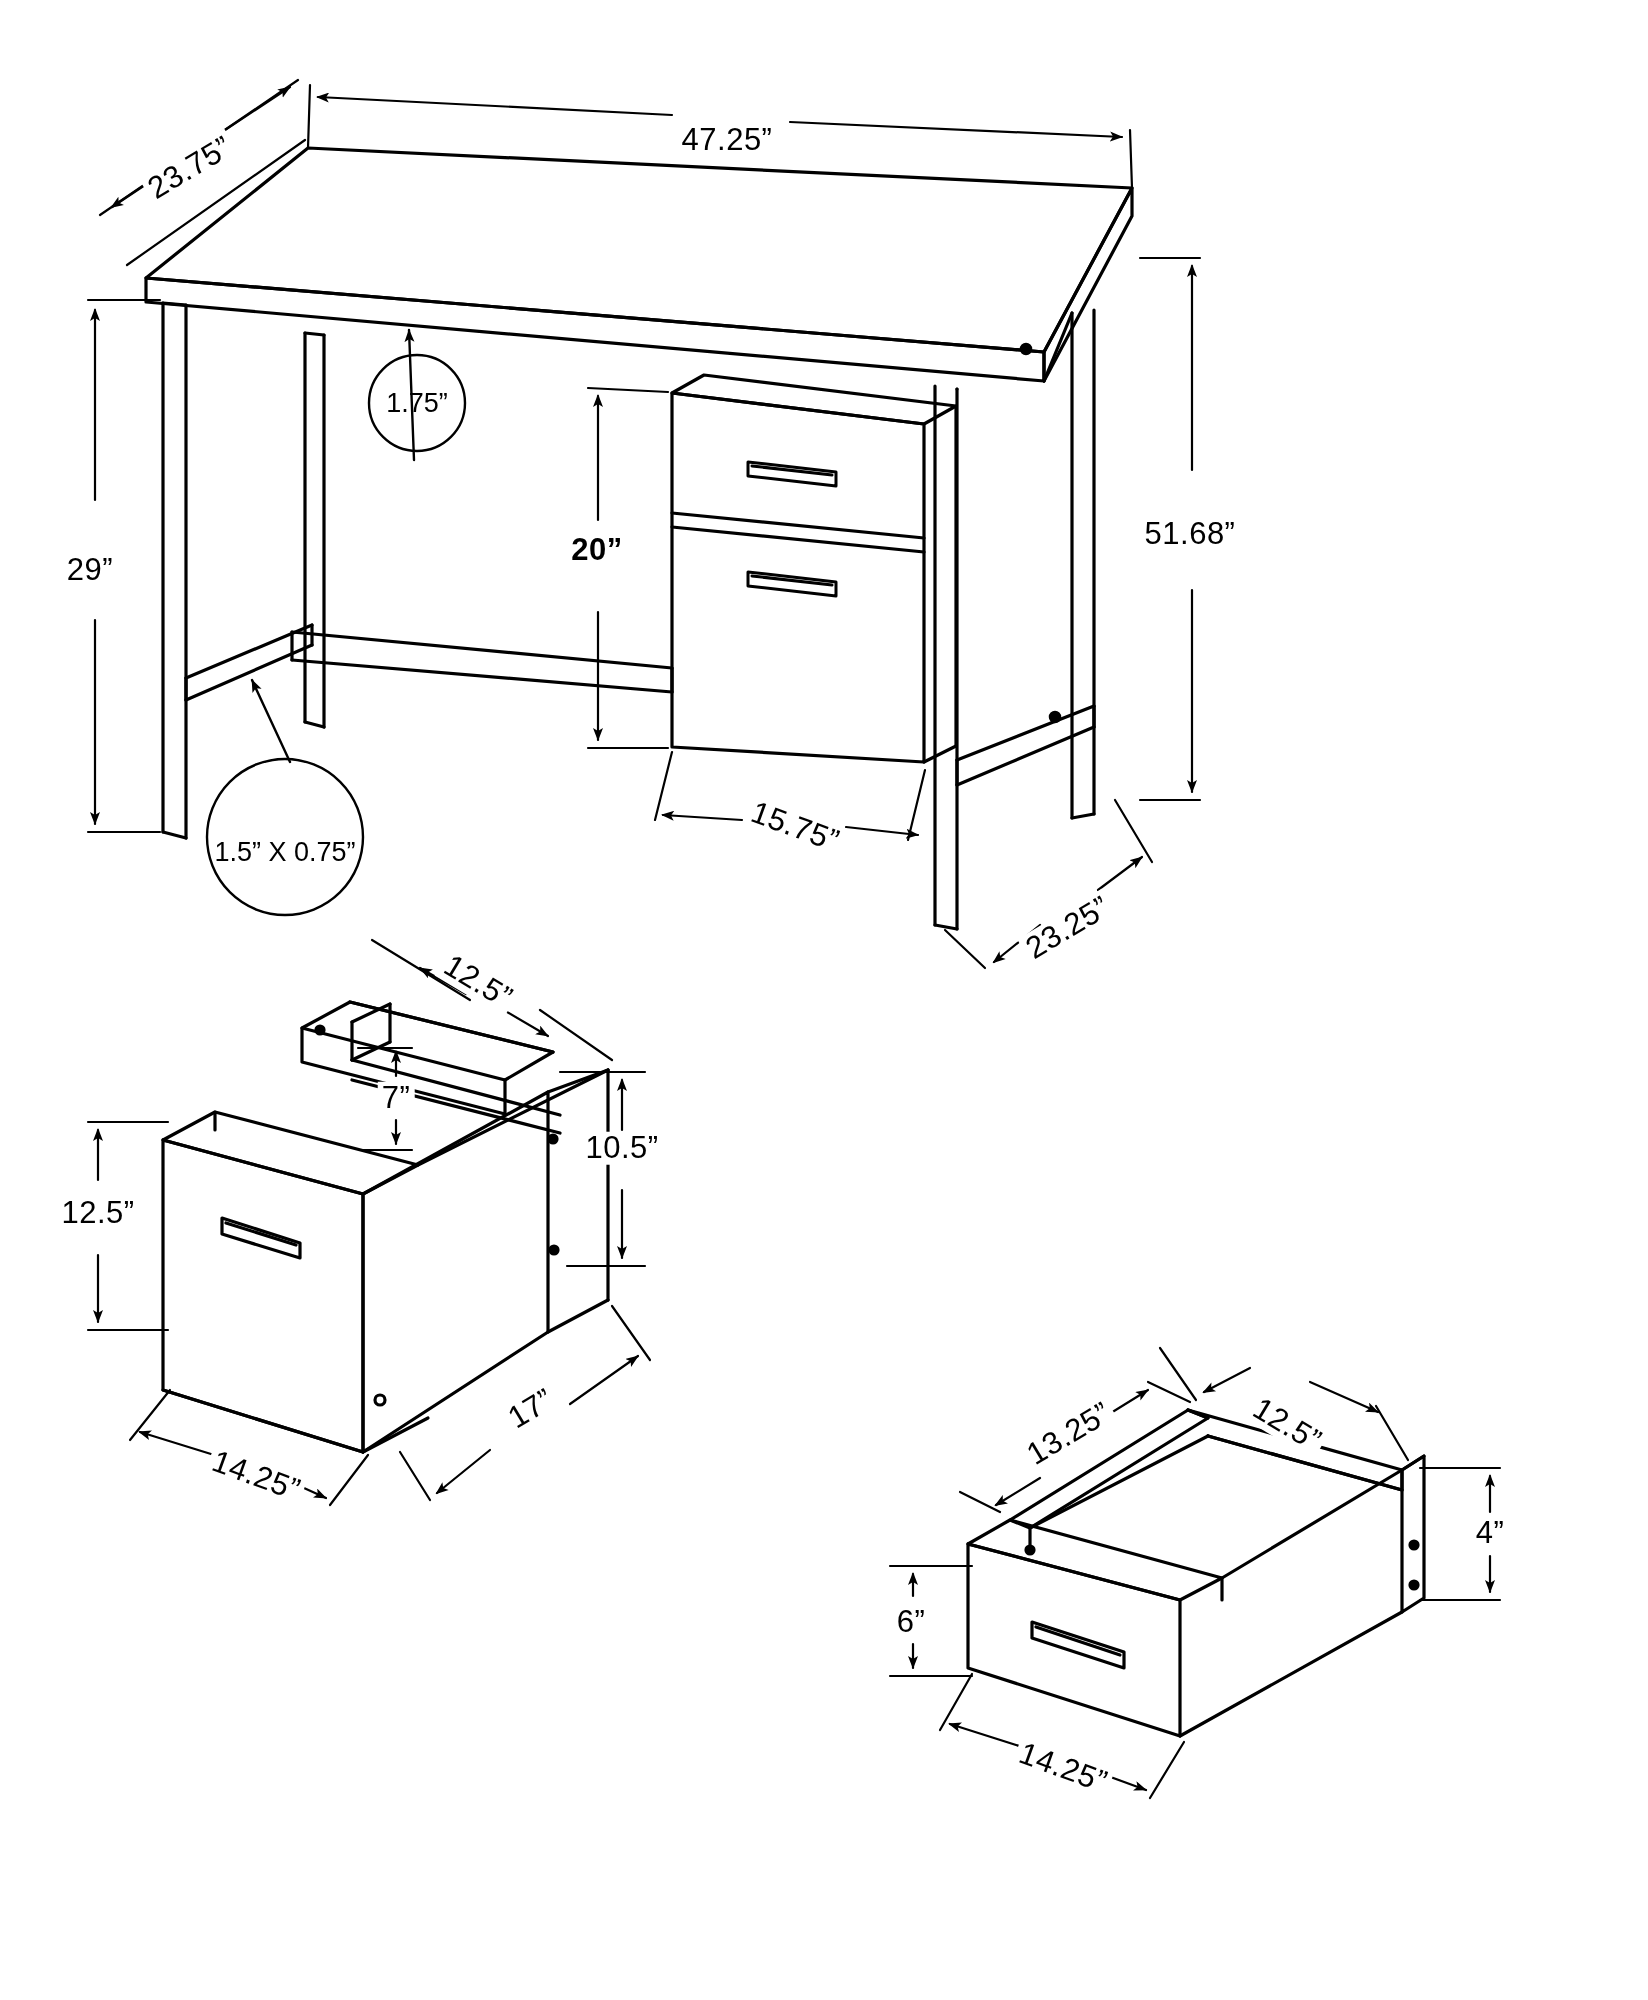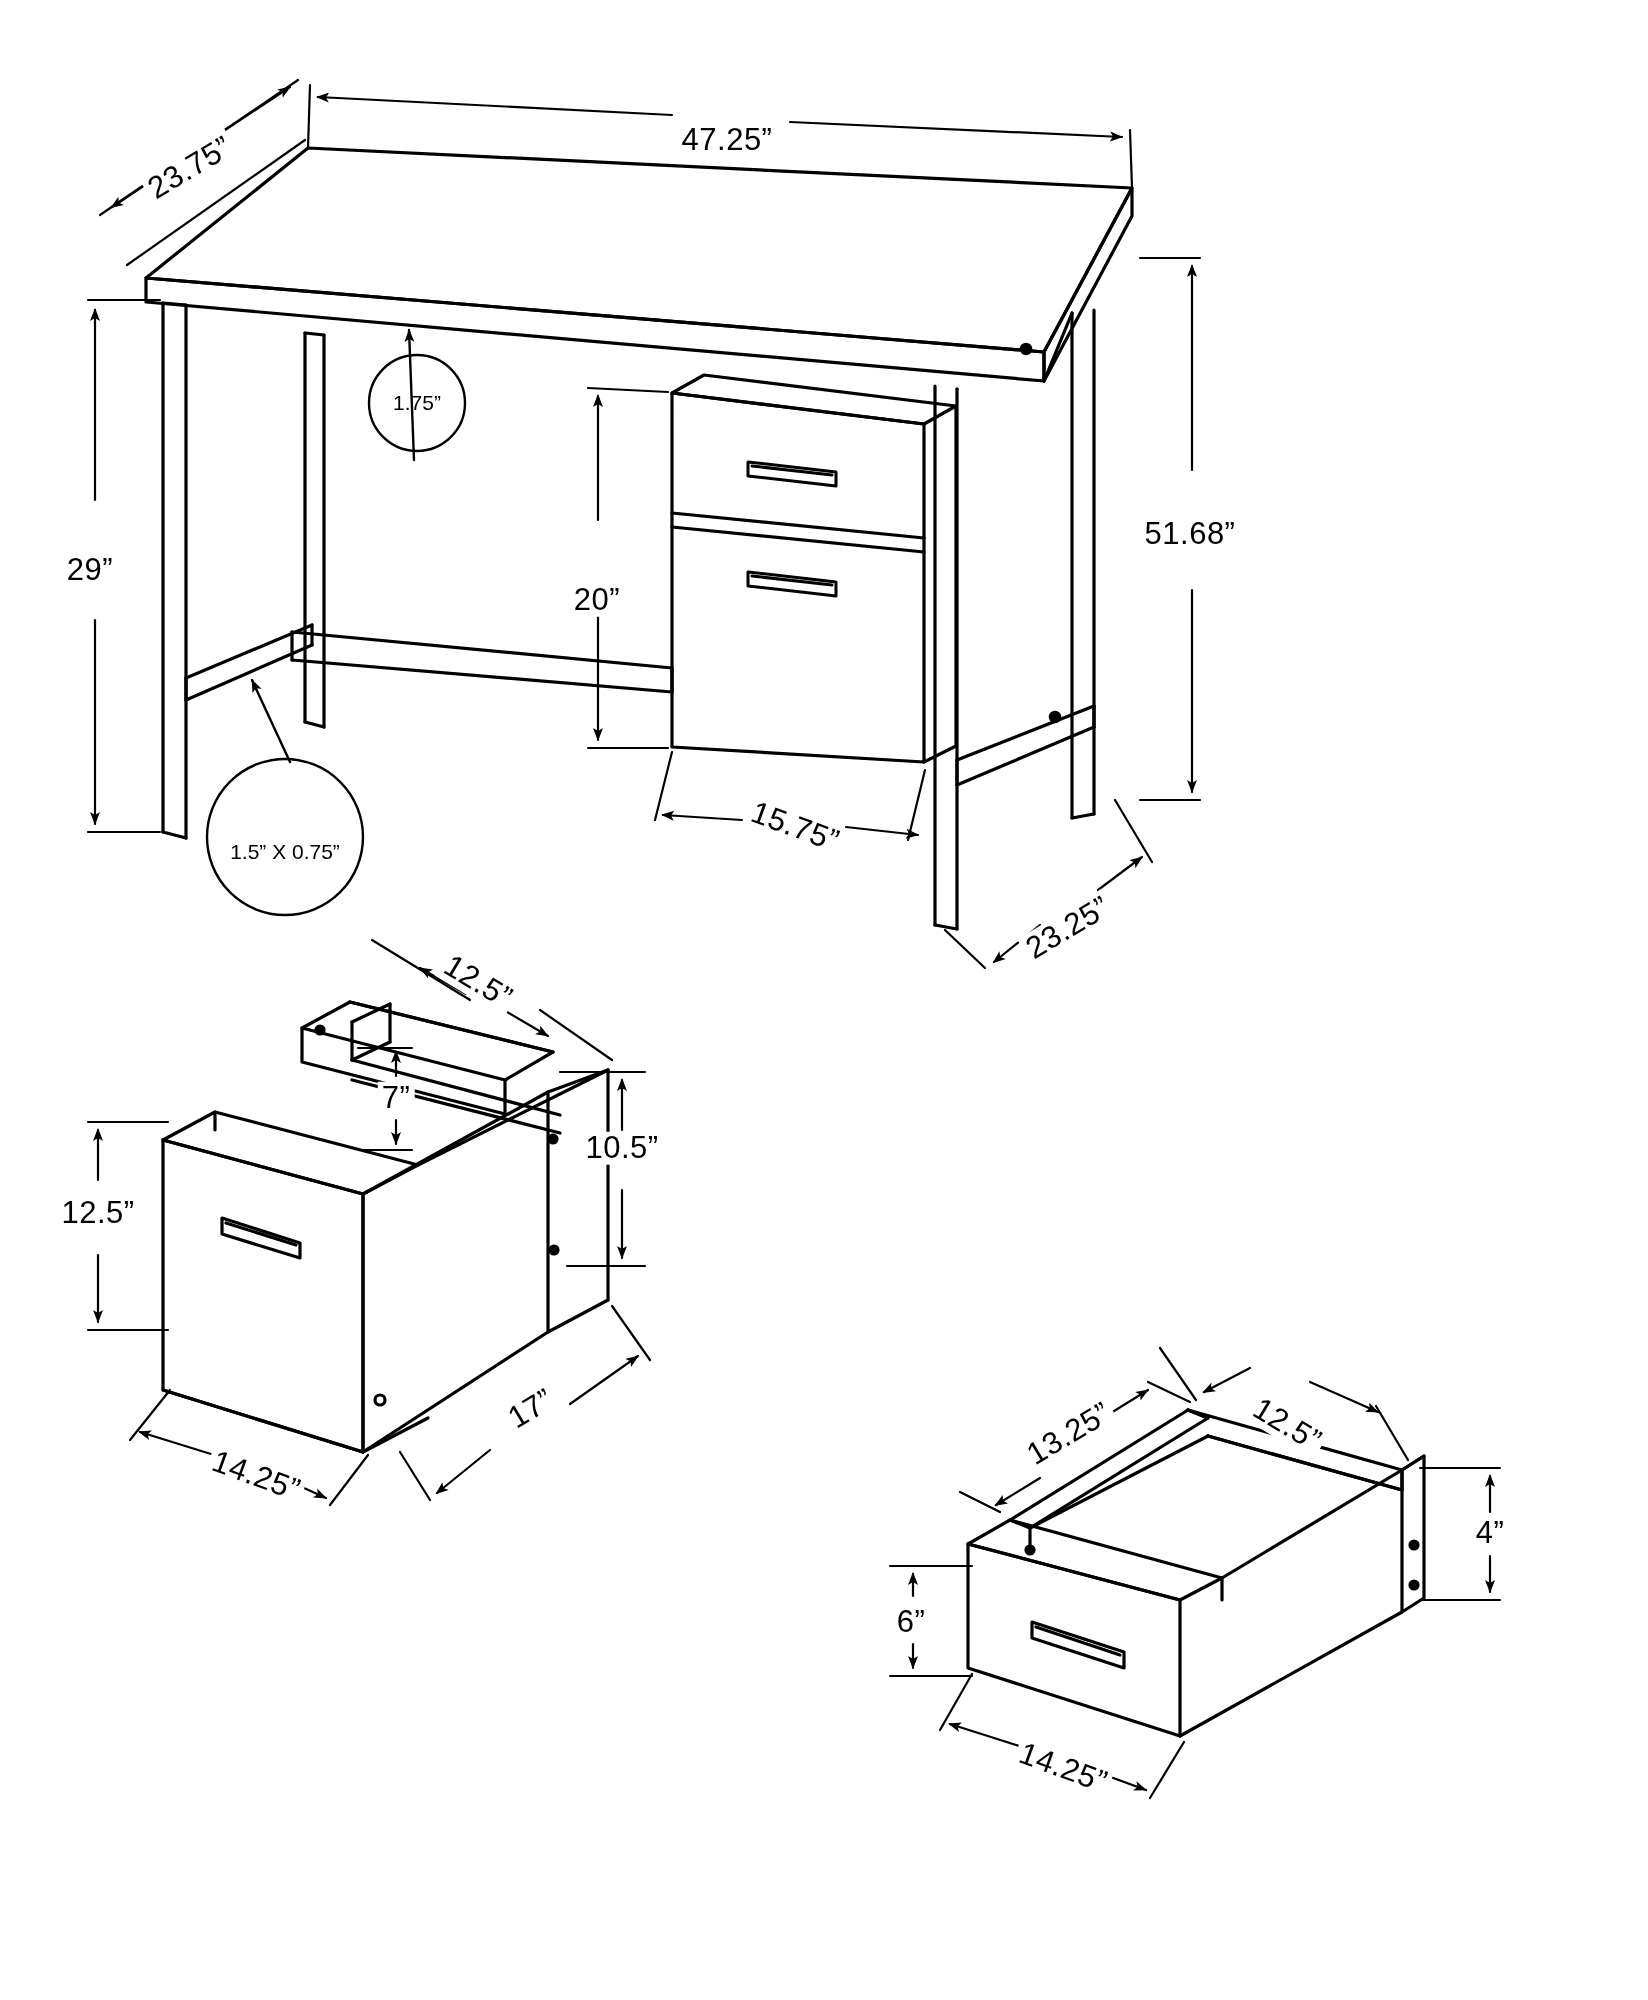--- a/index.html
+++ b/index.html
@@ -39,21 +39,21 @@
     padding: 0 4px;
     line-height: 1.05;
   }
   .dim-label.rot-n31 { transform: translate(-50%, -50%) rotate(-31deg); }
   .dim-label.rot-p20 { transform: translate(-50%, -50%) rotate(20deg); }
   .dim-label.rot-p31 { transform: translate(-50%, -50%) rotate(31deg); }
   .dim-label.flat { transform: translate(-50%, -50%); }
   .callout-text {
     position: absolute;
     transform: translate(-50%, -50%);
-    font-size: 21px;
+    font-size: 27px;
     white-space: nowrap;
     background: transparent;
   }
 </style>
 </head>
 <body>
 
 <div id="sheet">
 
   <svg id="drawing" viewBox="0 0 1648 2000">
@@ -365,21 +365,21 @@
   <div class="dim-label rot-n31" style="left:190px; top:168px;">23.75”</div>
 
   <div class="dim-label flat" style="left:727px; top:140px;text-align:center;">47.25”</div>
 
   <div class="callout-text" style="left:417px; top:403px;">1.75”</div>
 
   <div class="dim-label flat" style="left:90px; top:570px;">29”</div>
 
   <div class="dim-label flat" style="left:1190px; top:534px;">51.68”</div>
 
-  <div class="dim-label flat" style="left:597px; top:600px;">20”</div>
+  <div class="dim-label flat" style="left:597px; top:550px;font-weight:bold;">20”</div>
 
   <div class="dim-label rot-p20" style="left:795px; top:827px;">15.75”</div>
 
   <div class="dim-label rot-n31" style="left:1068px; top:928px;">23.25”</div>
 
   <div class="callout-text" style="left:285px; top:852px;">1.5” X 0.75”</div>
 
   <div class="dim-label rot-p31" style="left:478px; top:982px;">12.5”</div>
 
   <div class="dim-label flat" style="left:396px; top:1098px;">7”</div>

